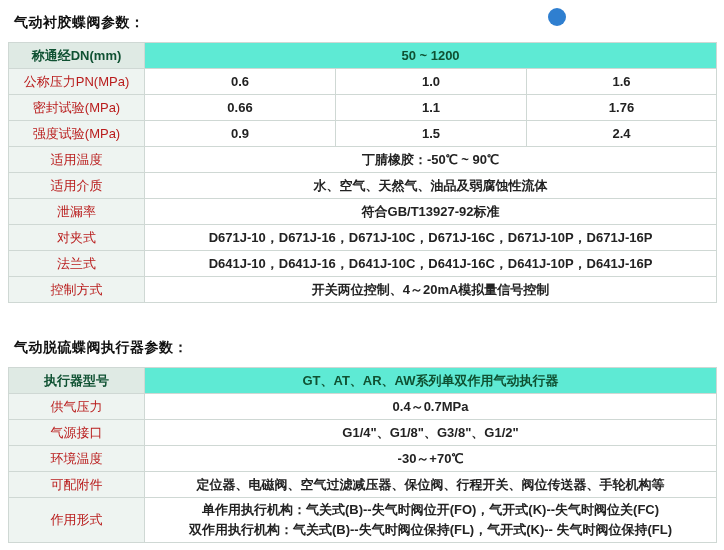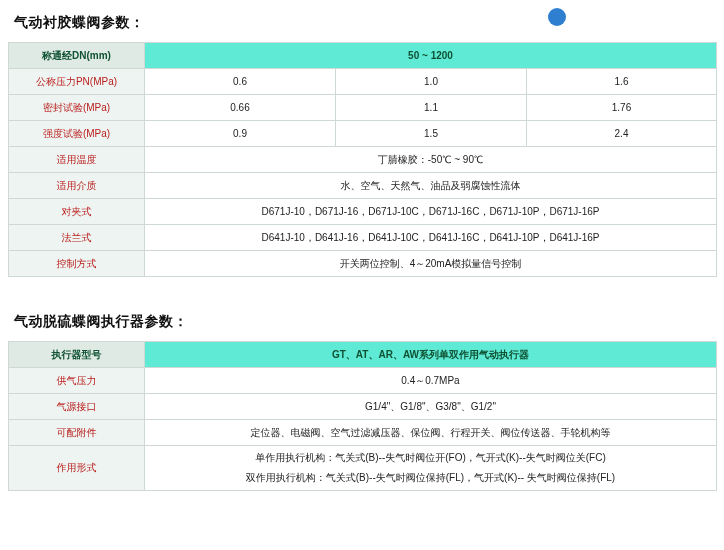--- a/index.html
+++ b/index.html
@@ -46,43 +46,44 @@
     border-collapse: collapse;
     width: 708px;
     margin: 0 auto;
     table-layout: fixed;
   }
   td {
     border: 1px solid #cfd8d4;
     height: 26px;
     text-align: center;
     vertical-align: middle;
-    font-size: 10px;
+    font-size: 13px;
     color: #222;
-    padding: 2px 16px;
+    padding: 2px 4px;
     box-sizing: border-box;
     margin-left: 48px;
   }
   .lbl {
     width: 136px;
     background: #eef4f1;
     color: #b91c1c;
   }
   .hdr-lbl {
     background: #dfeae4;
     font-weight: bold;
     color: #0f5132;
   }
   .hdr-val {
     background: #5eead4;
     font-weight: bold;
     color: #0f5132;
   }
   .val {
     background: #ffffff;
+    font-weight: bold;
   }
   .tall {
     height: 44px;
   }
   .multi {
     line-height: 20px;
   }
 </style>
 </head>
 <body>
@@ -125,20 +126,24 @@
       </tr>
       <tr>
         <td class="lbl">适用温度</td>
         <td class="val" colspan="3">丁腈橡胶：-50℃ ~ 90℃</td>
       </tr>
       <tr>
         <td class="lbl">适用介质</td>
         <td class="val" colspan="3">水、空气、天然气、油品及弱腐蚀性流体</td>
       </tr>
       <tr>
+        <td class="lbl">泄漏率</td>
+        <td class="val" colspan="3">符合GB/T13927-92标准</td>
+      </tr>
+      <tr>
         <td class="lbl">对夹式</td>
         <td class="val" colspan="3">D671J-10，D671J-16，D671J-10C，D671J-16C，D671J-10P，D671J-16P</td>
       </tr>
       <tr>
         <td class="lbl">法兰式</td>
         <td class="val" colspan="3">D641J-10，D641J-16，D641J-10C，D641J-16C，D641J-10P，D641J-16P</td>
       </tr>
       <tr>
         <td class="lbl">控制方式</td>
         <td class="val" colspan="3">开关两位控制、4～20mA模拟量信号控制</td>
@@ -160,20 +165,24 @@
       </tr>
       <tr>
         <td class="lbl">供气压力</td>
         <td class="val">0.4～0.7MPa</td>
       </tr>
       <tr>
         <td class="lbl">气源接口</td>
         <td class="val">G1/4"、G1/8"、G3/8"、G1/2"</td>
       </tr>
       <tr>
+        <td class="lbl">环境温度</td>
+        <td class="val">-30～+70℃</td>
+      </tr>
+      <tr>
         <td class="lbl">可配附件</td>
         <td class="val">定位器、电磁阀、空气过滤减压器、保位阀、行程开关、阀位传送器、手轮机构等</td>
       </tr>
       <tr>
         <td class="lbl tall">作用形式</td>
         <td class="val tall multi">
           <div>单作用执行机构：气关式(B)--失气时阀位开(FO)，气开式(K)--失气时阀位关(FC)</div>
           <div>双作用执行机构：气关式(B)--失气时阀位保持(FL)，气开式(K)-- 失气时阀位保持(FL)</div>
         </td>
       </tr>

